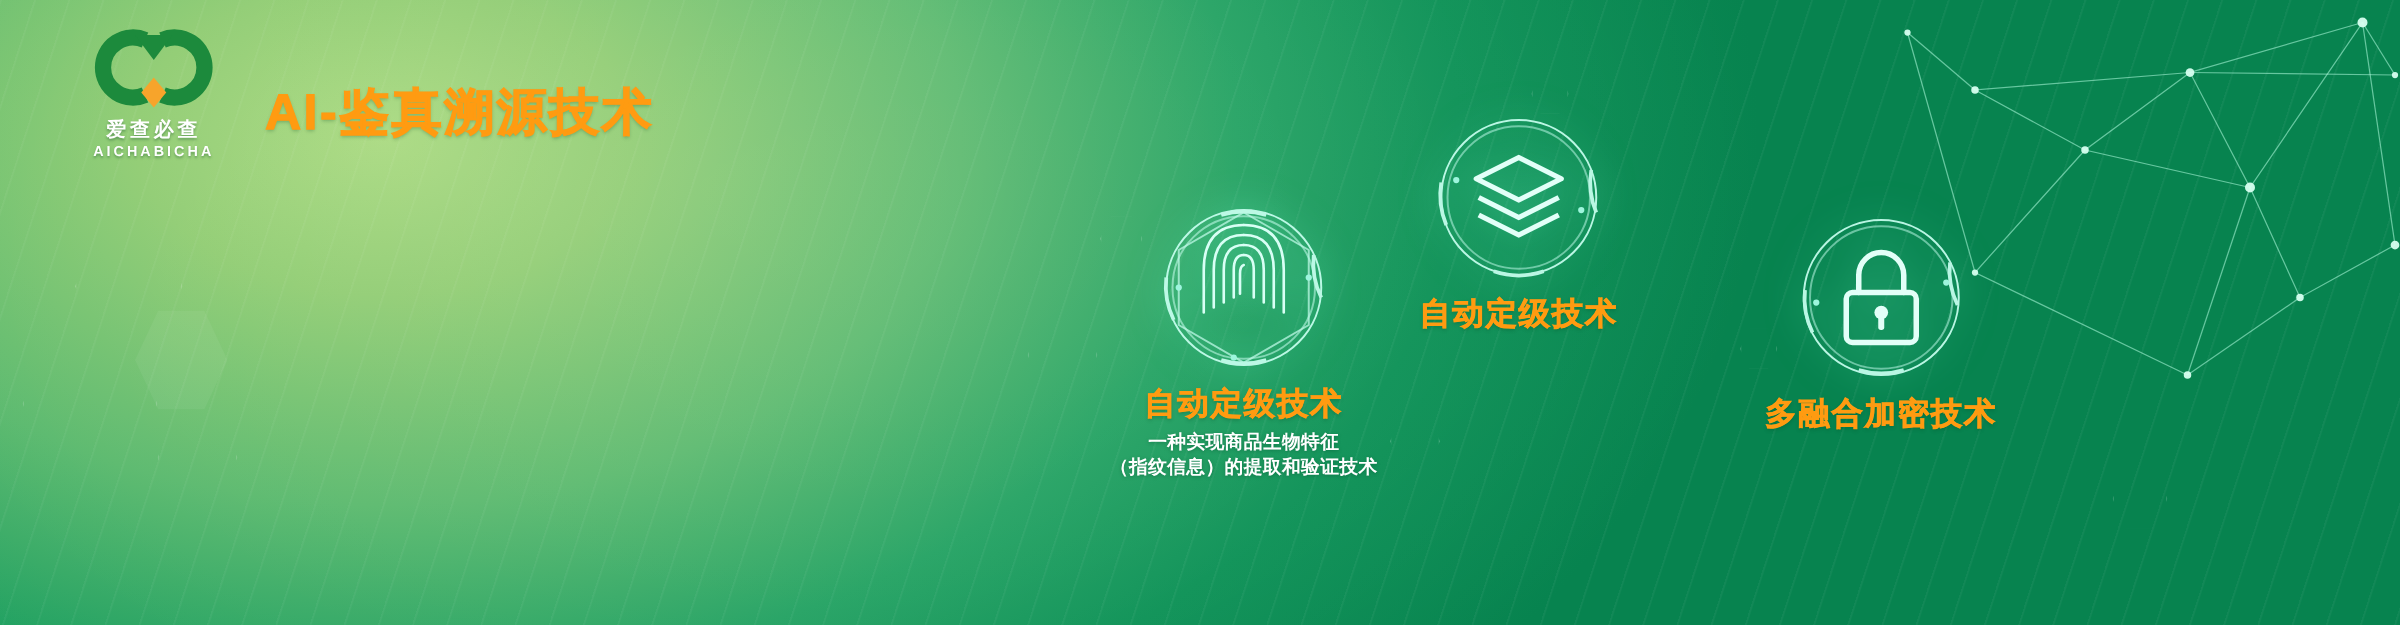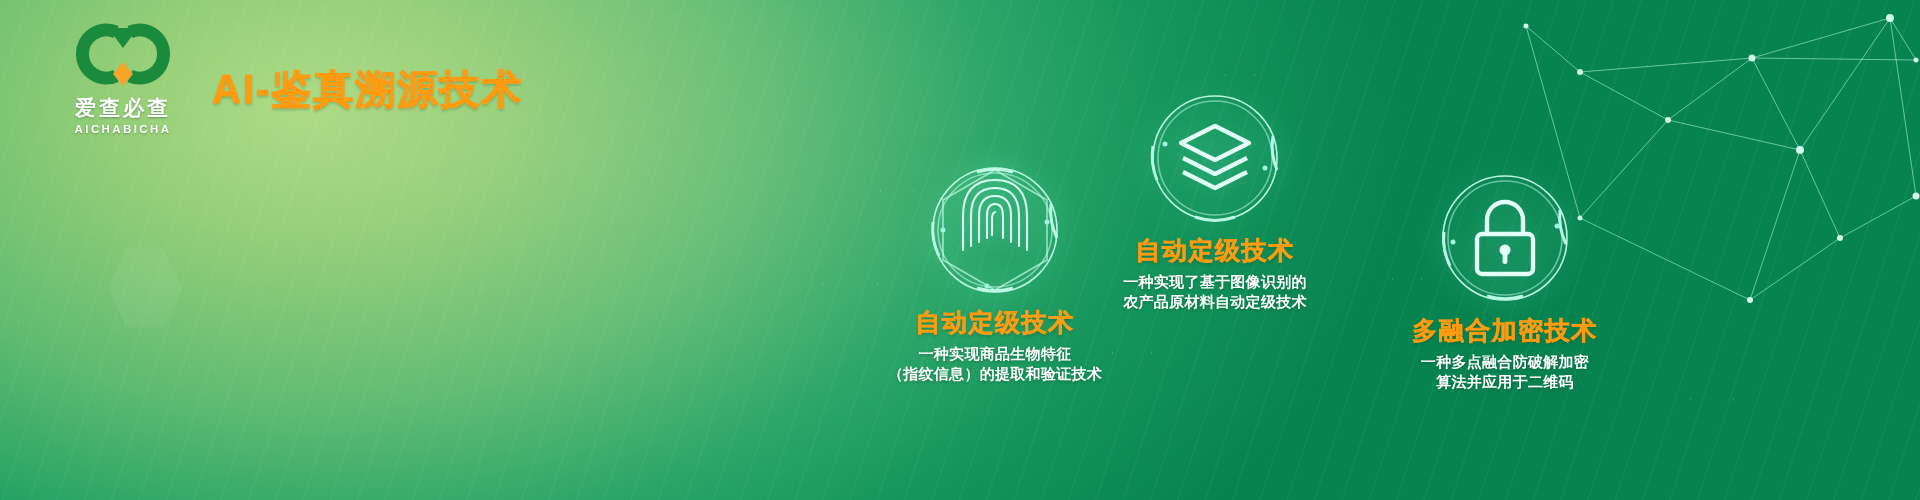--- a/index.html
+++ b/index.html
@@ -46,21 +46,21 @@
   }
   .hex.fill { background:rgba(255,255,255,0.055); border:none; }
 
   
   .net { position:absolute; right:0; top:0; width:640px; height:340px; pointer-events:none; }
 
   
   #logo { position:absolute; left:38px; top:18px; width:170px; text-align:center; }
   #logo .mark { width:140px; height:72px; margin:0 auto; position:relative; }
   #logo .cn {
-    margin-top:4px; font-size:21px; letter-spacing:3px; font-weight:700;
+    margin-top:4px; font-size:16px; letter-spacing:3px; font-weight:700;
     color:#ffffff; text-shadow:0 1px 2px rgba(0,60,30,.35);
   }
   #logo .en {
     margin-top:1px; font-size:11.5px; letter-spacing:2.4px; font-weight:700;
     color:#ffffff; text-shadow:0 1px 2px rgba(0,60,30,.35);
   }
 
   
   #copy { position:absolute; left:168px; top:62px; width:580px;margin-left:44px; }
   #headline {
@@ -226,22 +226,20 @@
           <path d="M38 70 L70 86 L102 70"></path>
           <path d="M38 84 L70 100 L102 84"></path>
         </g>
         <g fill="#9ef5dd">
           <circle cx="20" cy="56" r="2.5"></circle>
           <circle cx="120" cy="80" r="2.5"></circle>
         </g>
       </svg>
     </div>
     <div class="title">自动定级技术</div>
-    <div class="sub">一种实现了基于图像识别的
-农产品原材料自动定级技术</div>
   </div>
 
   <div class="card" id="card-crypt">
     <div class="ring">
       <svg viewBox="0 0 140 140" width="140" height="140">
         <g fill="none" stroke="#c9fff0" stroke-width="1.6" opacity=".92">
           <circle cx="70" cy="70" r="62"></circle>
           <circle cx="70" cy="70" r="57" opacity=".55"></circle>
           <path d="M9 64 A62 62 0 0 0 15 98" stroke-width="3"></path>
           <path d="M131 76 A62 62 0 0 1 125 42" stroke-width="3"></path>
@@ -253,17 +251,15 @@
         </g>
         <circle cx="70" cy="82" r="5.5" fill="#e2fff8"></circle>
         <rect x="67.6" y="84" width="4.8" height="12" rx="2.2" fill="#e2fff8"></rect>
         <g fill="#9ef5dd">
           <circle cx="18" cy="74" r="2.5"></circle>
           <circle cx="122" cy="58" r="2.5"></circle>
         </g>
       </svg>
     </div>
     <div class="title">多融合加密技术</div>
-    <div class="sub">一种多点融合防破解加密
-算法并应用于二维码</div>
   </div>
 
 </div>
 
 </body></html>

